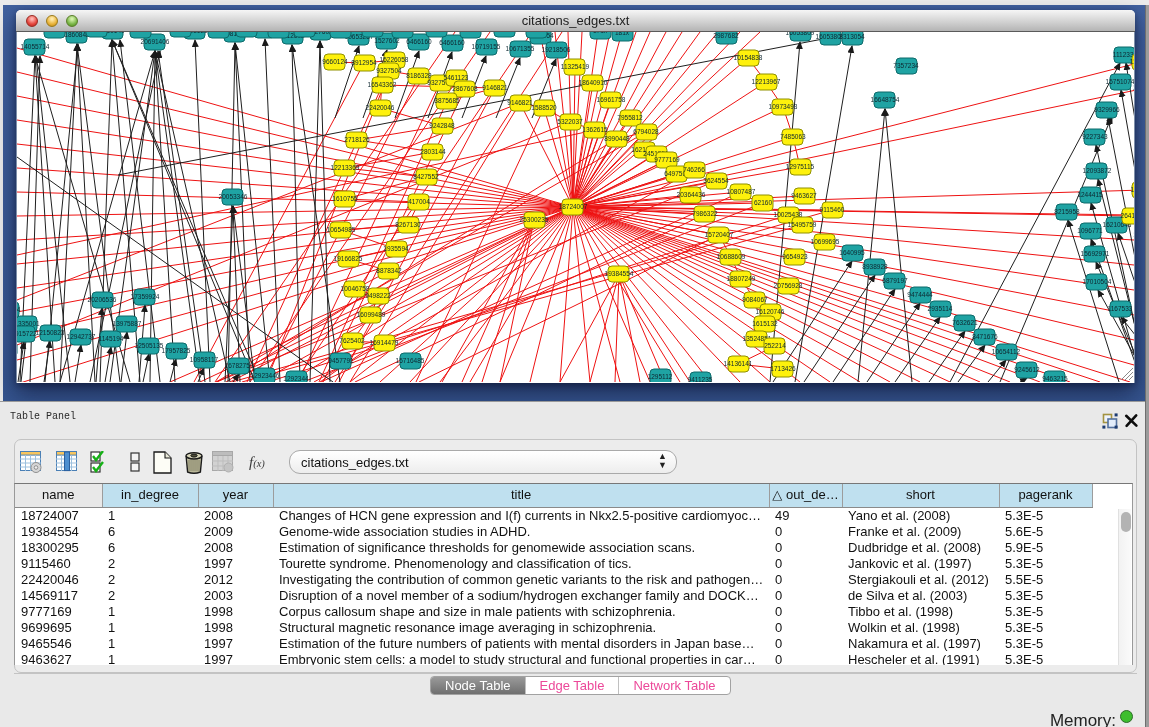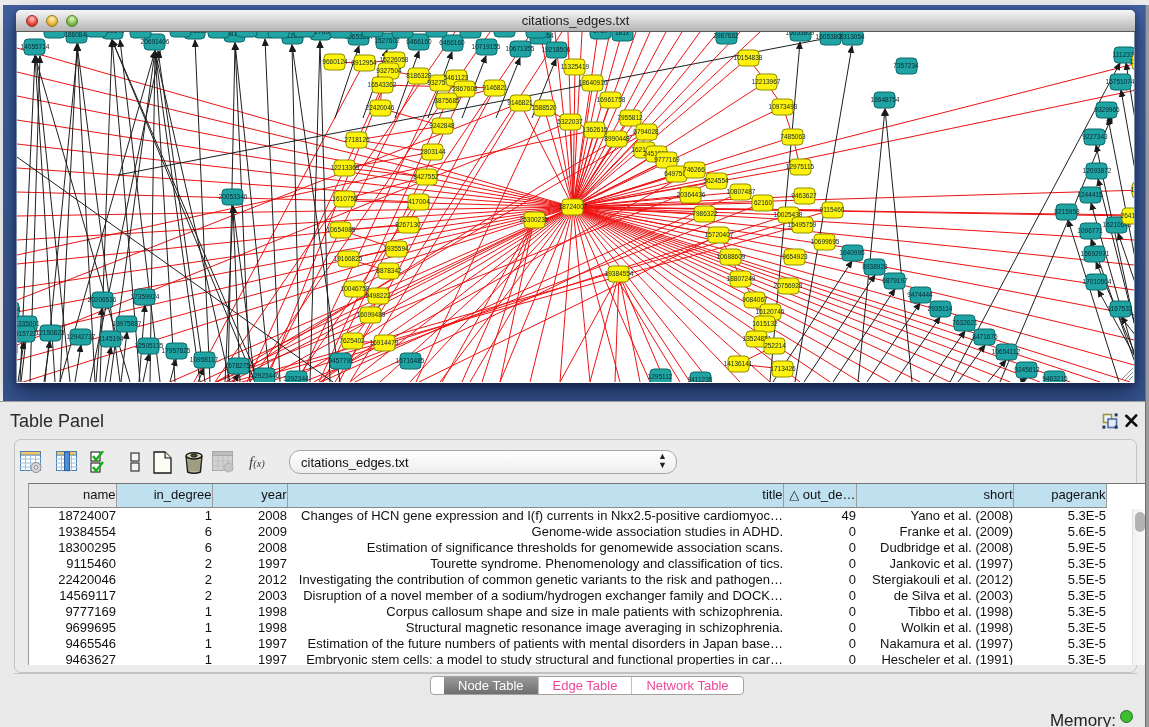--- a/index.html
+++ b/index.html
@@ -10,34 +10,34 @@
  box-shadow:0 10px 22px rgba(5,10,35,.55), 0 2px 6px rgba(5,10,35,.4);background:#fff;z-index:2;}
 #titlebar{position:absolute;left:0;top:0;width:100%;height:22px;border-radius:5px 5px 0 0;
  background:linear-gradient(#f6f6f6,#d9d9d9 45%,#b4b4b4);border-bottom:1px solid #5a5a5a;}
 #titlebar .t{position:absolute;left:0;right:0;top:3px;text-align:center;font-size:13px;color:#222;}
 .tl{position:absolute;top:5px;width:12px;height:12px;border-radius:50%;}
 #b1{left:10px;background:radial-gradient(circle at 50% 30%,#ffb2ae 10%,#e4463d 60%,#b1231c);border:1px solid #9a2a22;}
 #b2{left:30px;background:radial-gradient(circle at 50% 30%,#ffe9a8 10%,#e8b33a 60%,#b7820f);border:1px solid #9a7a1a;}
 #b3{left:50px;background:radial-gradient(circle at 50% 30%,#d2f0a8 10%,#7ab648 60%,#4e8c1d);border:1px solid #5a7d2a;}
 #canvas{position:absolute;left:0px;top:22px;width:1119px;height:351px;background:#fff;border-left:1px solid #7e8faa;border-right:1px solid #7e8faa;}
 #tablepanel{position:absolute;left:0;top:401px;width:1146px;height:326px;background:#e9e9e9;border-top:1px solid #9a9a9a;z-index:10;}
-#tp-title{position:absolute;left:10px;top:9px;font-size:18px;color:#2a2a2a;}
+#tp-title{position:absolute;left:10px;top:9px;font-size:10px;color:#2a2a2a;font-family:Liberation Mono, monospace;}
 #roundbox{position:absolute;left:14px;top:37px;width:1123px;height:234px;border:1px solid #c3c3c3;border-radius:7px;background:#ececec;}
 #dropdown{position:absolute;left:289px;top:48px;width:388px;height:24px;border:1px solid #a9a9a9;border-radius:11px;background:linear-gradient(#ffffff,#ededed);font-size:13px;color:#111;line-height:23px;padding-left:11px;}
 #dd-ar{position:absolute;right:9px;top:1px;font-size:9px;color:#222;line-height:9px;text-align:center;}
-#tblwrap{position:absolute;left:28px;top:81px;width:1119px;height:182px;background:#fff;border-top:1px solid #777;border-left:1px solid #999;border-right:1px solid #999;overflow:hidden;text-align:right;}
+#tblwrap{position:absolute;left:14px;top:81px;width:1119px;height:182px;background:#fff;border-top:1px solid #777;border-left:1px solid #999;border-right:1px solid #999;overflow:hidden;}
 table#dt{position:absolute;left:0;top:0;width:1077px;border-collapse:collapse;table-layout:fixed;font-size:13px;color:#111;}
 #dt th{height:23px;font-weight:normal;background:#bfe0ef;border-right:1px solid #9c9c9c;border-bottom:1px solid #8a8a8a;font-size:13px;padding:0;}
 #dt th.g{background:#e8e8e8;}
 #dt td{height:16px;padding:0 0 0 6px;white-space:nowrap;overflow:hidden;}
 #dt tr{line-height:16px;}
 .c0{width:87px;}.c1{width:96px;}.c2{width:75px;}.c3{width:496px;}.c4{width:73px;margin-left:36px;}.c5{width:157px;}.c6{width:93px;}
 #sbtrack{position:absolute;left:1103px;top:25px;width:13px;height:156px;background:linear-gradient(90deg,#f2f2f2,#fafafa);border-left:1px solid #e0e0e0;}
 #sbthumb{position:absolute;left:1.5px;top:3px;width:10px;height:20px;border-radius:5px;background:#b3b3b3;}
-#tabs{position:absolute;left:430px;top:274px;height:19px;display:flex;border:1px solid #a2a2a2;border-radius:4px;overflow:hidden;background:#fff;font-size:13px;z-index:5;padding-left:13px;}
+#tabs{position:absolute;left:430px;top:274px;height:19px;display:flex;border:1px solid #a2a2a2;border-radius:4px;overflow:hidden;background:#fff;font-size:13px;z-index:5;}
 #tabs .seg{padding:0 14px;line-height:18px;color:#ec4899;}
 #tabs .sel{background:linear-gradient(#9a9a9a,#6f6f6f);color:#fff;}
 #tabs .seg+.seg{border-left:1px solid #c0c0c0;}
 #hline{position:absolute;left:14px;top:271px;width:1123px;height:1px;background:#c3c3c3;}
 #mem{position:absolute;left:1041px;top:309px;width:75px;text-align:right;font-size:17px;color:#222;}
 #memdot{position:absolute;left:1120px;top:308px;width:13px;height:13px;border-radius:50%;background:#3dbe2e;border:1px solid #2e6b2a;}
 .icon{position:absolute;top:49px;}
 </style></head>
 <body>
 <div id="stage">

